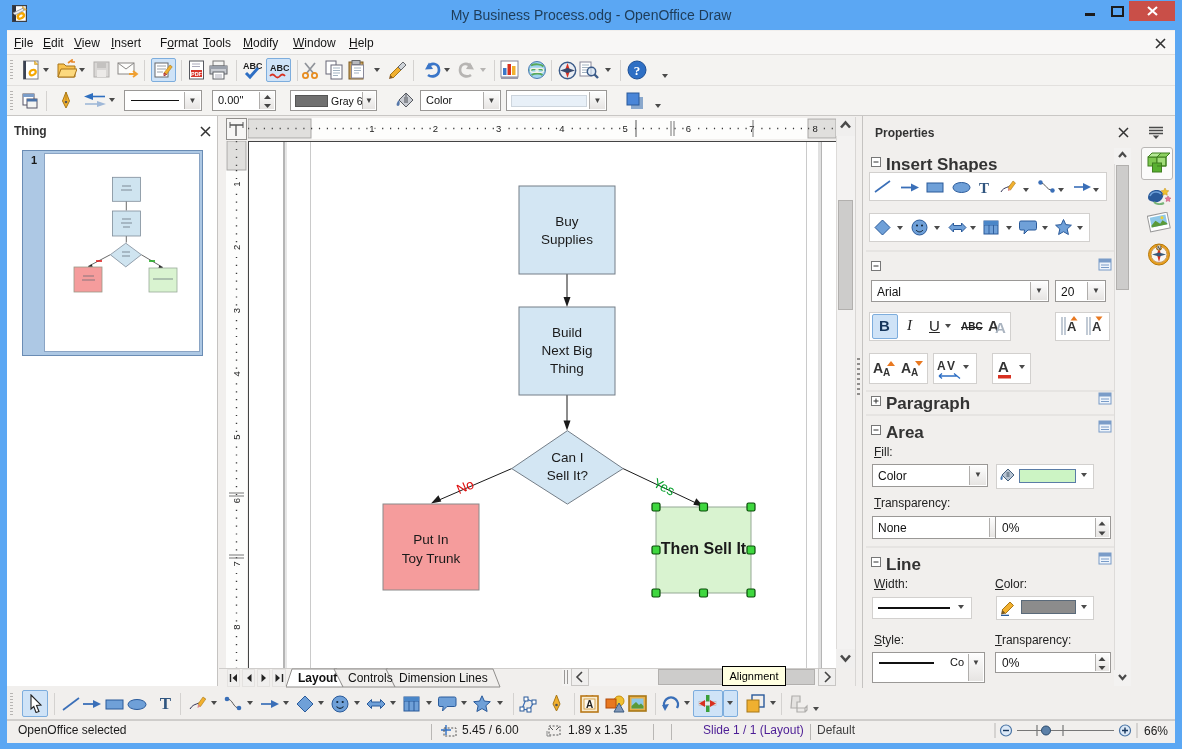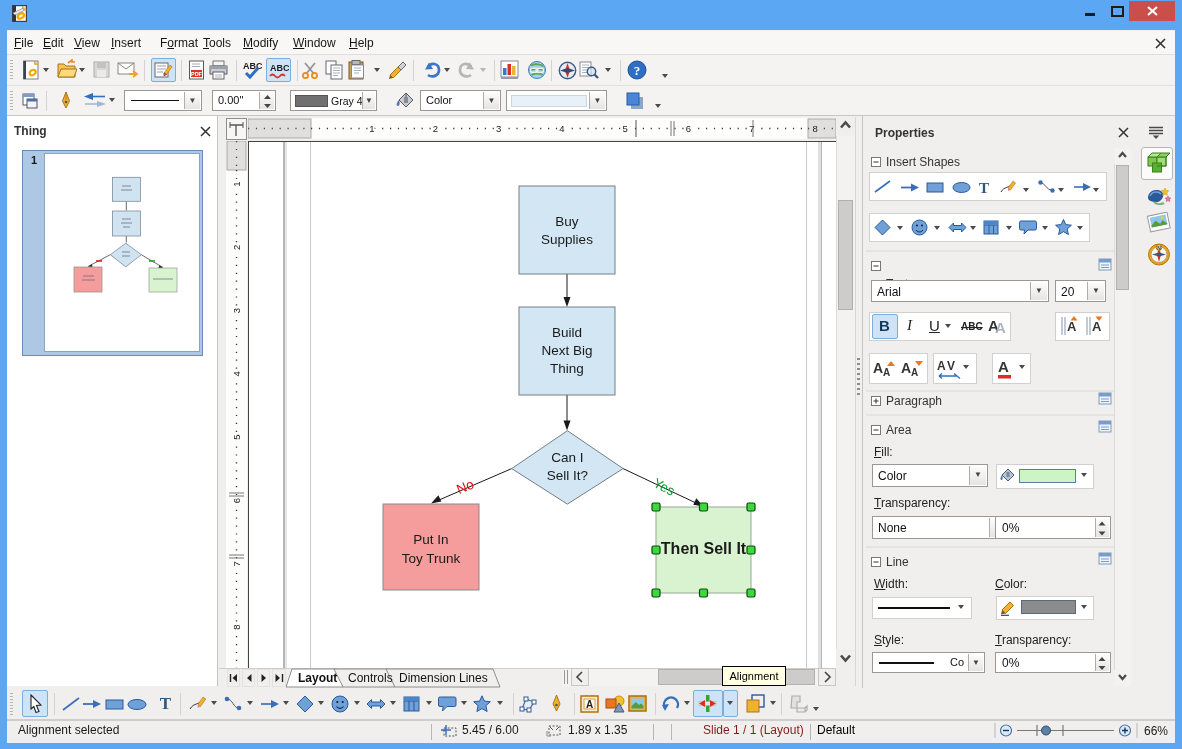--- a/index.html
+++ b/index.html
@@ -26,21 +26,21 @@
 .ddarrow{position:absolute;width:0;height:0;border-left:3.5px solid transparent;border-right:3.5px solid transparent;border-top:4px solid #4a4a4a;}
 .tbtn{position:absolute;background:#cfe3f7;border:1px solid #7daddd;border-radius:2px;}
 
 #status{position:absolute;left:7px;top:720px;width:1168px;height:23px;background:#f1efed;border-top:1px solid #cfcdcb;font-size:12px;color:#1a1a1a;}
 .vsep{position:absolute;top:3px;width:1px;height:16px;background:#b9b7b5;}
 
 #pagespanel{position:absolute;left:7px;top:116px;width:211px;height:570px;background:#ffffff;border-right:1px solid #c5c3c1;}
 #propspanel{position:absolute;left:862px;top:116px;width:274px;height:572px;background:#f1efed;border-left:1px solid #c5c3c1;}
 #sidestrip{position:absolute;left:1136px;top:116px;width:39px;height:572px;background:#f1efed;}
 .phead{font-weight:bold;font-size:12px;color:#333;}
-.seclbl{font-weight:normal;font-size:12px;color:#333;}
+.seclbl{font-weight:bold;font-size:17px;color:#333;}
 .flabel{font-size:12px;color:#222;}
 .flabel u{text-decoration:underline;}
 .group{position:absolute;background:#fff;border:1px solid #d2d0ce;}
 .spin{position:absolute;right:1px;top:1px;bottom:1px;width:14px;background:linear-gradient(#fdfdfd,#e6e4e2);border-left:1px solid #b0aeac;}
 
 #canvas{position:absolute;left:248px;top:141px;width:588px;height:527px;background:#fff;border-top:1px solid #444;border-left:1px solid #444;}
 .pageline{position:absolute;top:0;height:527px;}
 
 .sbtn{position:absolute;background:#f0efee;border:1px solid #c8c6c4;color:#555;text-align:center;}
 .thumb{position:absolute;background:#cdcccb;border:1px solid #b2b0ae;}
@@ -55,20 +55,21 @@
 <div id="content"></div>
 
 <div id="title">
  <svg class="icon" style="left:12px;top:5px" width="16" height="17" viewBox="0 0 16 17">
         <rect x="0.6" y="0.6" width="13.8" height="15.8" fill="#fdfdfd" stroke="#3a3f47" stroke-width="1.2"></rect>
         <rect x="1" y="1" width="3" height="15" fill="#2e3440"></rect>
         <path d="M10.5 1 L14.5 5 L10.5 5 Z" fill="#f2c14e" stroke="#c89010" stroke-width=".5"></path>
         <path d="M6 13 C4.5 9.5 10.5 6.5 11.8 9.5 C13 12.5 7.5 14.8 6 13 Z" fill="none" stroke="#f5a800" stroke-width="2.4"></path>
         <path d="M1 8 L11 3.2 L12.2 5.4 L3 10 Z" fill="#eceef0" stroke="#8a8d92" stroke-width=".8"></path>
       </svg>
+ <div id="titletext">My Business Process.odg - OpenOffice Draw</div>
  <svg class="icon" style="left:1085px;top:13px" width="10" height="3">
         <rect width="10" height="3" fill="#1c1c1c"></rect>
       </svg>
  <svg class="icon" style="left:1111px;top:6px" width="13" height="11">
         <rect x="1" y="1" width="11" height="9" fill="none" stroke="#1c1c1c" stroke-width="2"></rect>
       </svg>
  <div id="closebtn"></div>
  <svg class="icon" style="left:1147px;top:6px" width="11" height="10" viewBox="0 0 11 10">
         <path d="M1 1 L10 9 M10 1 L1 9" stroke="#fff" stroke-width="2.1"></path>
       </svg>
@@ -269,21 +270,21 @@
 <div class="combo" style="left:212px;top:90px;width:64px;height:21px">
  <div style="position:absolute;left:5px;top:3px;font-size:11px;color:#111">0.00"</div>
  <div class="spin" style="width:15px"><svg width="13" height="17" style="margin:1px 0 0 1px">
             <path d="M6.5 2 L10 6 L3 6 Z" fill="#444"></path>
             <path d="M6.5 15 L10 11 L3 11 Z" fill="#444"></path>
           </svg></div>
 </div>
 
 <div class="combo" style="left:290px;top:90px;width:87px;height:21px">
  <div style="position:absolute;left:4px;top:4px;width:33px;height:12px;background:#707070;border:1px solid #555"></div>
- <div style="position:absolute;left:40px;top:4px;font-size:10.5px;color:#111">Gray 4</div>
+ <div style="position:absolute;left:40px;top:4px;font-size:10.5px;color:#111">Gray 6</div>
  <div class="combobtn" style="width:13px">
           <div class="cbarrow">▼</div>
         </div>
 </div>
 
 <svg class="icon" style="left:396px;top:92px" width="19" height="18" viewBox="0 0 19 18">
         <path d="M3 8 L10 1 L17 8 L10 15 Z" fill="#c9ccd2" stroke="#55585e"></path>
         <path d="M10 1 L10 8" stroke="#55585e"></path>
         <path d="M3 8 C0 11 0 14 2 14 C4 14 4 10 3 8 Z" fill="#5577aa"></path>
         <rect x="8" y="5" width="4" height="6" fill="#8a8d93"></rect>
@@ -719,21 +720,21 @@
  <div class="group" style="left:996px;top:596px;width:98px;height:24px;background:#fff"></div>
  <svg class="icon" style="left:1000px;top:600px" width="16" height="16">
         <path d="M2 10 L10 2 L13.5 5.5 L5.5 13.5 Z" fill="#f2b02e" stroke="#a87818"></path>
         <path d="M2 10 L5.5 13.5 L1 14.5 Z" fill="#7a5a20"></path>
         <path d="M1 15.5 h8" stroke="#2a5a9a" stroke-width="1.6"></path>
       </svg>
  <div class="abs" style="left:1021px;top:600px;width:55px;height:14px;background:#8c8c8c;border:1px solid #5a6a7a"></div>
  <div class="ddarrow" style="left:1081px;top:605px"></div>
  <div class="flabel" style="position:absolute;left:874px;top:633px"><u>S</u>tyle:</div>
  <div class="flabel" style="position:absolute;left:995px;top:633px"><u>T</u>ransparency:</div>
- <div class="combo" style="left:872px;top:652px;width:113px;height:21px">
+ <div class="combo" style="left:872px;top:652px;width:113px;height:31px">
   <div style="position:absolute;left:6px;top:9px;width:55px;height:1.5px;background:#111"></div>
   <div style="position:absolute;right:20px;top:3px;font-size:11px;color:#111">Co</div>
   <div class="combobtn" style="width:15px">
           <div class="cbarrow">▼</div>
         </div>
  </div>
  <div class="combo" style="left:995px;top:652px;width:116px;height:21px">
   <div style="position:absolute;left:6px;top:3px;font-size:12px;color:#111">0%</div>
   <div class="spin" style="width:14px"><svg width="12" height="17" style="margin:1px 0 0 0">
             <path d="M6 2 L9.5 6 L2.5 6 Z" fill="#444"></path>
@@ -915,38 +916,38 @@
 <div class="sep" style="left:781px;top:693px;height:22px"></div>
 <svg class="icon" style="left:788px;top:694px" width="20" height="20">
         <path d="M4 2 h8 v6 h-3 v6 h-6 Z" fill="#e4e2e0" stroke="#b0aeac" stroke-width="1.2"></path>
         <path d="M9 14 h8 v4 h-8 Z M17 14 l2 -2 v4 l-2 2" fill="#eceae8" stroke="#b0aeac" stroke-width="1.2"></path>
       </svg>
 <div class="ddarrow" style="left:813px;top:707px"></div>
 </div>
 
 <div id="status"></div>
 <div id="statusitems">
- <div class="abs" style="left:18px;top:723px;font-size:12px;color:#1a1a1a">Alignment selected</div>
+ <div class="abs" style="left:18px;top:723px;font-size:12px;color:#1a1a1a">OpenOffice selected</div>
  <div class="vsep" style="left:431px;top:724px"></div>
  <svg class="abs" style="left:440px;top:724px" width="17" height="13">
         <path d="M1 6 h10 M6 1 v10" stroke="#2e6fc4" stroke-width="1.4"></path>
         <rect x="4" y="4" width="12" height="8" fill="none" stroke="#555" stroke-width="1" stroke-dasharray="2 1.6"></rect>
       </svg>
  <div class="abs" style="left:462px;top:723px;font-size:12px;color:#1a1a1a">5.45 / 6.00</div>
  <svg class="abs" style="left:546px;top:723px" width="16" height="14">
         <rect x="3" y="3" width="11" height="9" fill="none" stroke="#555" stroke-width="1" stroke-dasharray="2 1.6"></rect>
         <path d="M4 4 L7 7 M13 4 L10 7" stroke="#555" stroke-width="1"></path>
         <path d="M1 8 v5 M1 13 h4" stroke="#888" stroke-width="1"></path>
       </svg>
  <div class="abs" style="left:568px;top:723px;font-size:12px;color:#1a1a1a">1.89 x 1.35</div>
  <div class="vsep" style="left:653px;top:724px"></div>
  <div class="vsep" style="left:671px;top:724px"></div>
- <div class="abs" style="left:703px;top:723px;font-size:12px;color:#7f1d1d">Slide 1 / 1 (Layout)</div>
+ <div class="abs" style="left:703px;top:723px;font-size:12px;color:#4c1d95">Slide 1 / 1 (Layout)</div>
  <div class="vsep" style="left:810px;top:724px"></div>
- <div class="abs" style="left:817px;top:723px;font-size:12px;color:#000000">Default</div>
+ <div class="abs" style="left:817px;top:723px;font-size:12px;color:#404040">Default</div>
  <svg class="abs" style="left:994px;top:721px" width="180" height="19">
   <line x1="1" y1="2" x2="1" y2="17" stroke="#b9b7b5"></line>
   <circle cx="12" cy="9.5" r="5.5" fill="#dce9f7" stroke="#4a74a4" stroke-width="1.2"></circle>
         <path d="M9 9.5 h6" stroke="#16365c" stroke-width="1.4"></path>
   <line x1="23" y1="9.5" x2="120" y2="9.5" stroke="#777" stroke-width="1.2"></line>
   <line x1="43" y1="4" x2="43" y2="15" stroke="#777" stroke-width="1.2"></line>
   <line x1="69" y1="4" x2="69" y2="15" stroke="#777" stroke-width="1.2"></line>
   <circle cx="52" cy="9.5" r="4.5" fill="#5b80a8" stroke="#2a4a6c" stroke-width="1"></circle>
   <circle cx="131" cy="9.5" r="5.5" fill="#dce9f7" stroke="#4a74a4" stroke-width="1.2"></circle>
         <path d="M128 9.5 h6 M131 6.5 v6" stroke="#16365c" stroke-width="1.4"></path>

